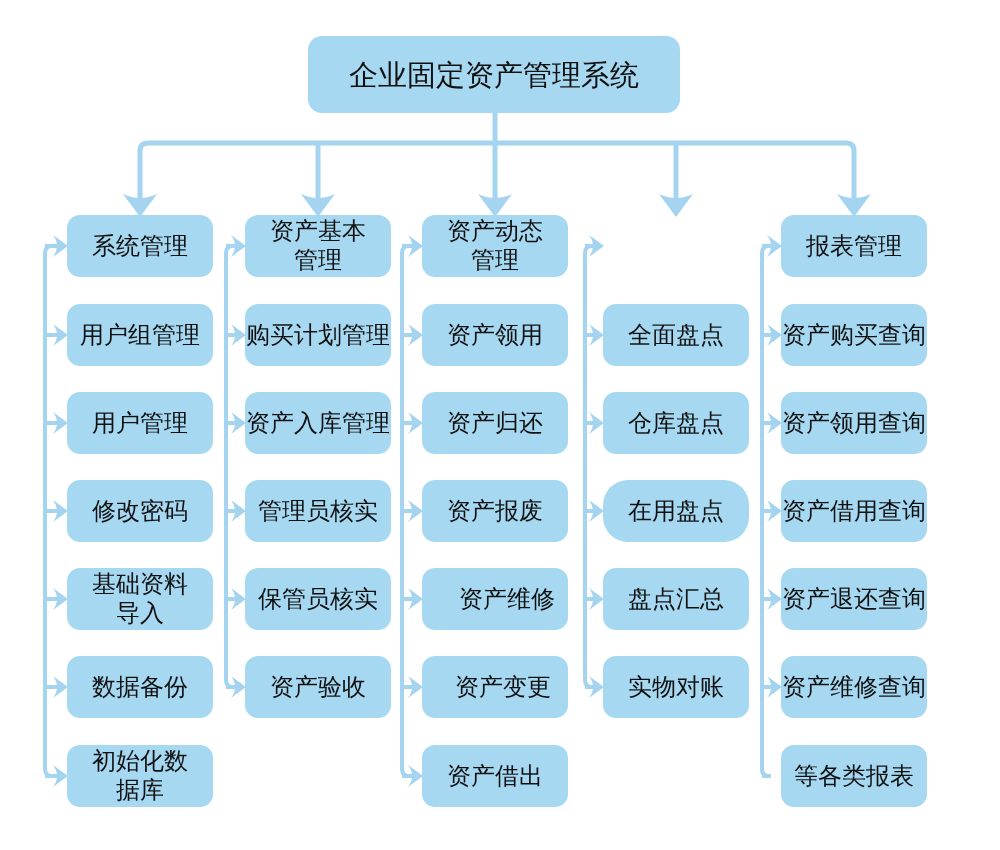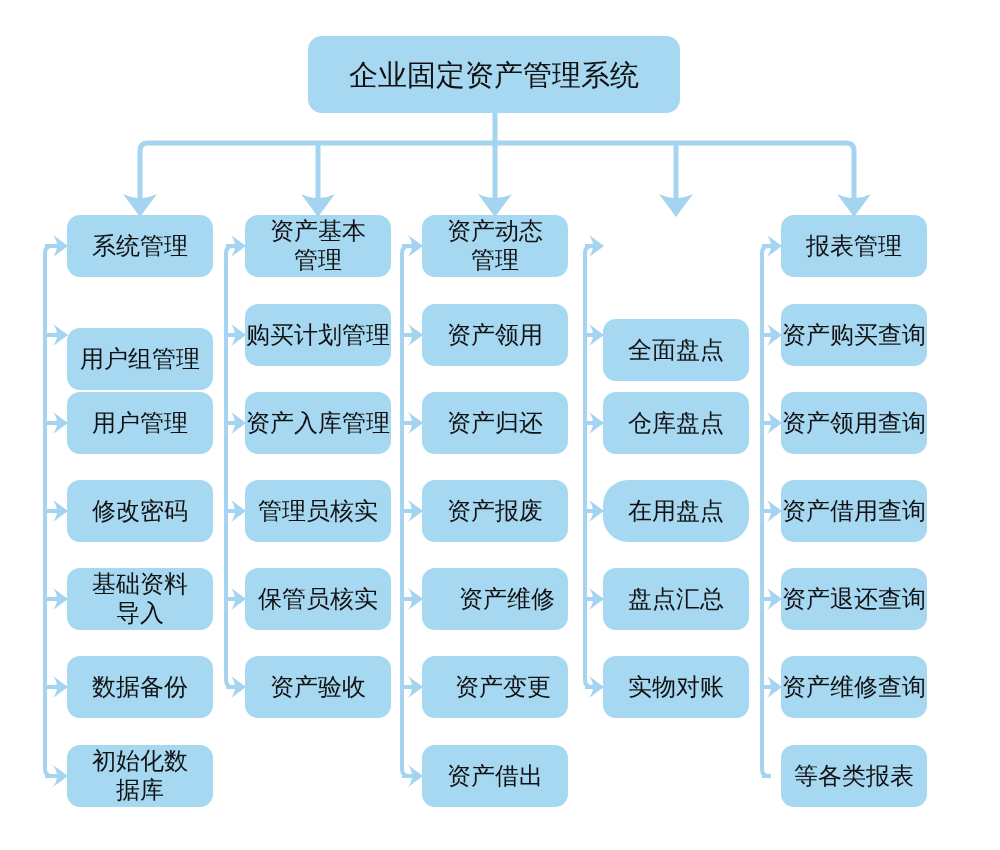--- a/index.html
+++ b/index.html
@@ -110,21 +110,21 @@
              M 782 335 L 767 324 Q 775 335 767 346 Z
              M 782 423 L 767 412 Q 775 423 767 434 Z
              M 782 511 L 767 500 Q 775 511 767 522 Z
              M 782 599 L 767 588 Q 775 599 767 610 Z
              M 782 687 L 767 676 Q 775 687 767 698 Z"></path>
   </svg>
 
   <div class="node title-node" style="left:308px; top:36px;">企业固定资产管理系统</div>
 
   <div class="node" style="left:67px; top:215px;">系统管理</div>
-  <div class="node" style="left:67px; top:304px;margin-top:24px;">用户组管理</div>
+  <div class="node" style="left:67px; top:304px;">用户组管理</div>
   <div class="node" style="left:67px; top:392px;">用户管理</div>
   <div class="node" style="left:67px; top:480px;">修改密码</div>
   <div class="node" style="left:67px; top:568px;">基础资料
 导入</div>
   <div class="node" style="left:67px; top:656px;">数据备份</div>
   <div class="node" style="left:67px; top:745px;">初始化数
 据库</div>
 
   <div class="node" style="left:245px; top:215px;">资产基本
 管理</div>
@@ -136,21 +136,21 @@
 
   <div class="node" style="left:422px; top:215px;">资产动态
 管理</div>
   <div class="node" style="left:422px; top:304px;">资产领用</div>
   <div class="node" style="left:422px; top:392px;">资产归还</div>
   <div class="node" style="left:422px; top:480px;">资产报废</div>
   <div class="node" style="left:422px; top:568px;padding-left:24px;">资产维修</div>
   <div class="node" style="left:422px; top:656px;padding-left:16px;">资产变更</div>
   <div class="node" style="left:422px; top:745px;">资产借出</div>
 
-  <div class="node" style="left:603px; top:304px;margin-top:15px;">全面盘点</div>
+  <div class="node" style="left:603px; top:304px;">全面盘点</div>
   <div class="node" style="left:603px; top:392px;">仓库盘点</div>
   <div class="node" style="left:603px; top:480px;border-radius:25px;">在用盘点</div>
   <div class="node" style="left:603px; top:656px;">实物对账</div>
   <div class="node" style="left:603px; top:568px;">盘点汇总</div>
 
   <div class="node" style="left:781px; top:215px;">报表管理</div>
   <div class="node" style="left:781px; top:304px;">资产购买查询</div>
   <div class="node" style="left:781px; top:392px;">资产领用查询</div>
   <div class="node" style="left:781px; top:480px;">资产借用查询</div>
   <div class="node" style="left:781px; top:568px;">资产退还查询</div>

